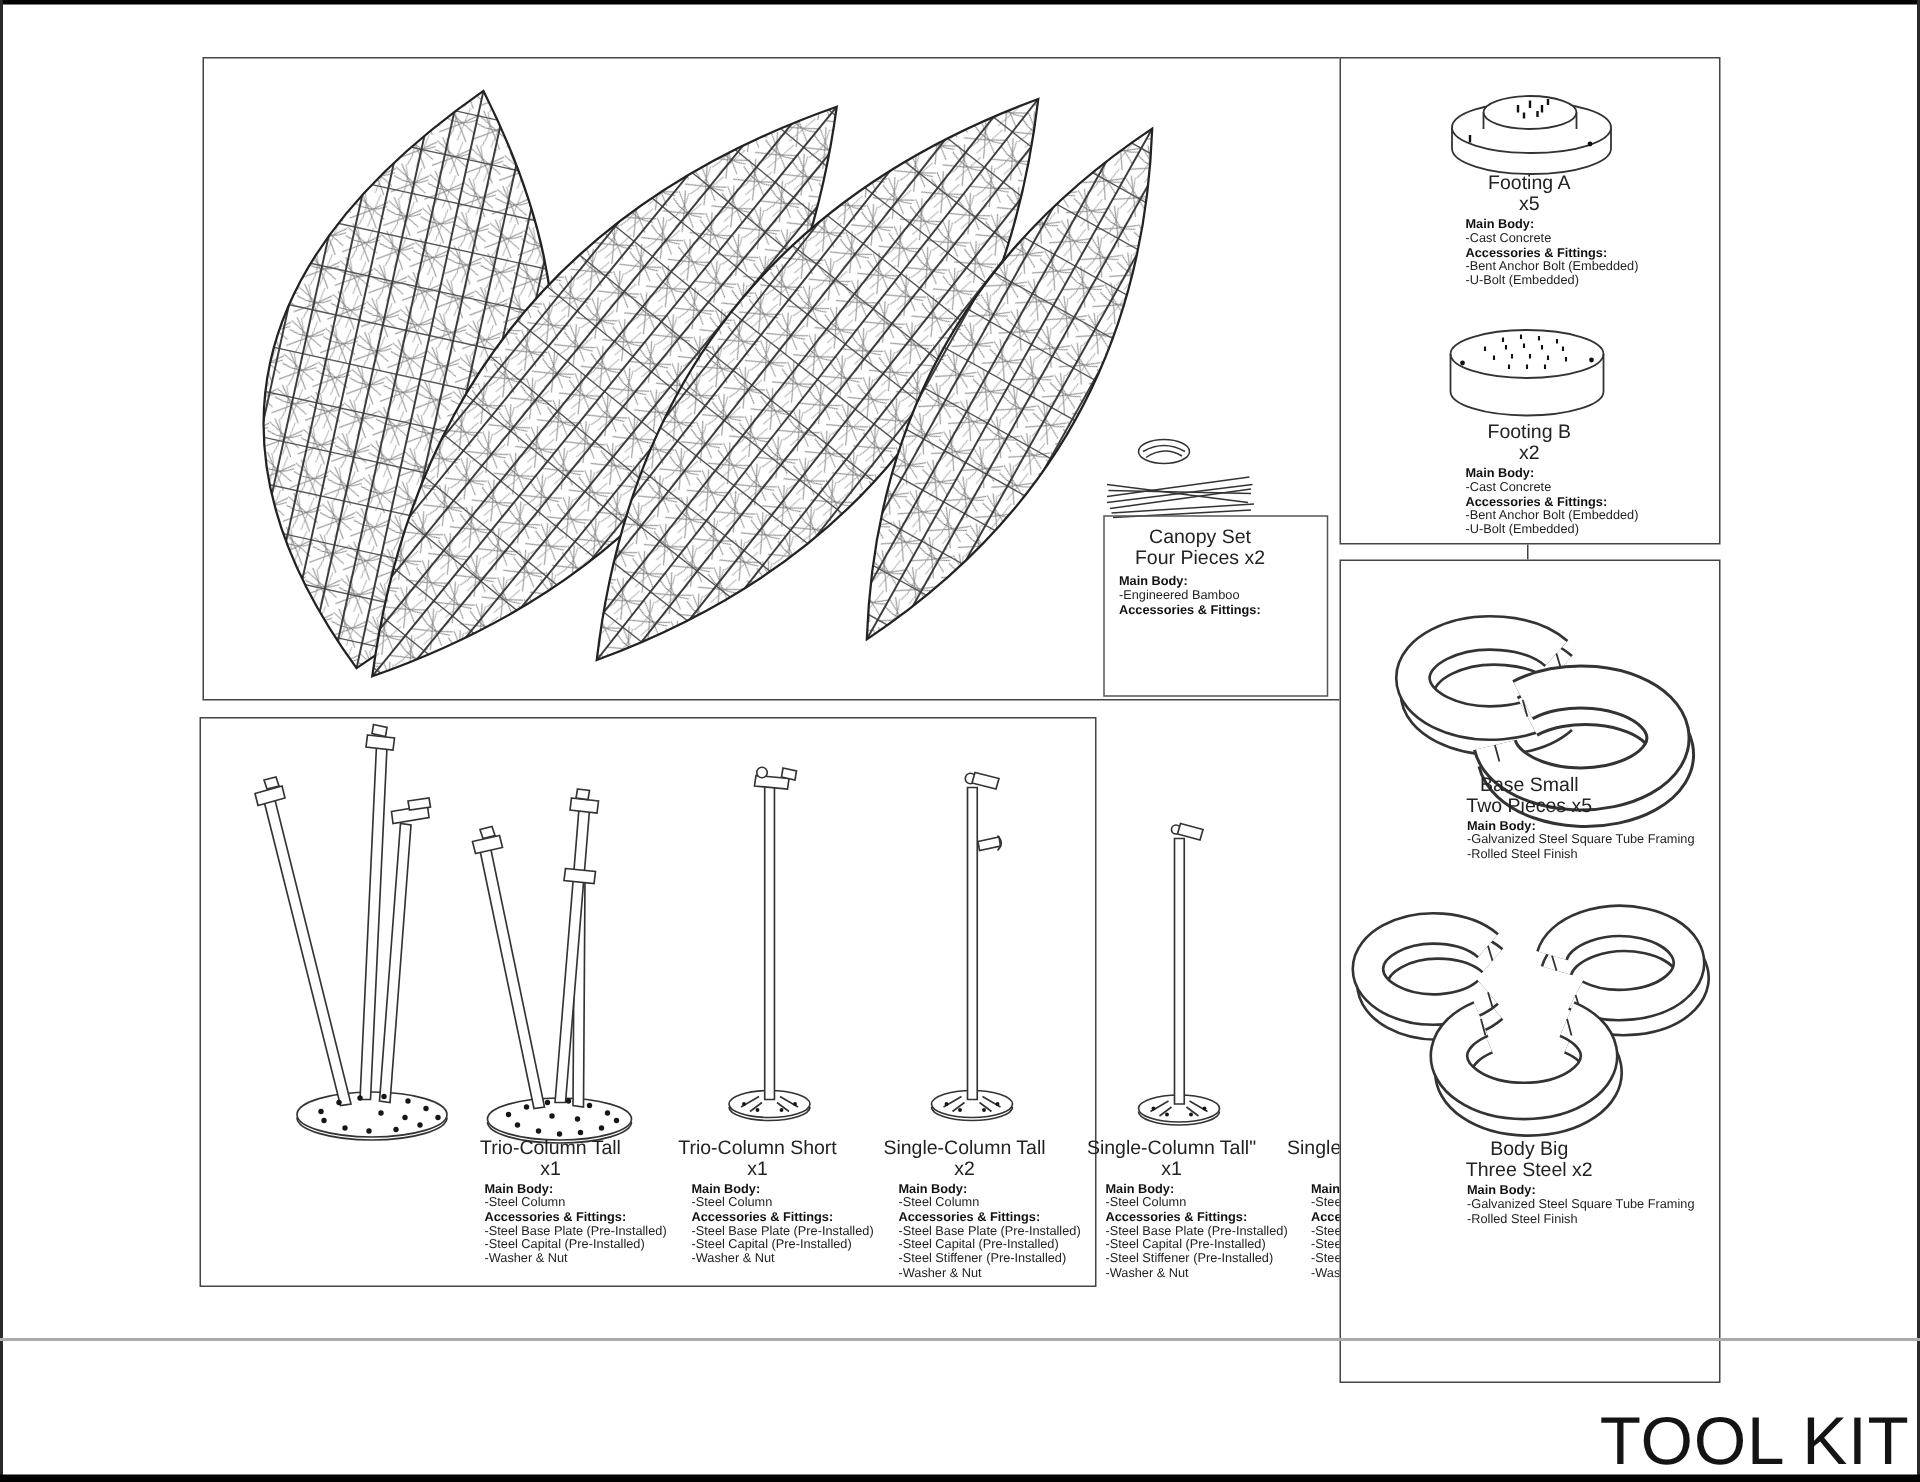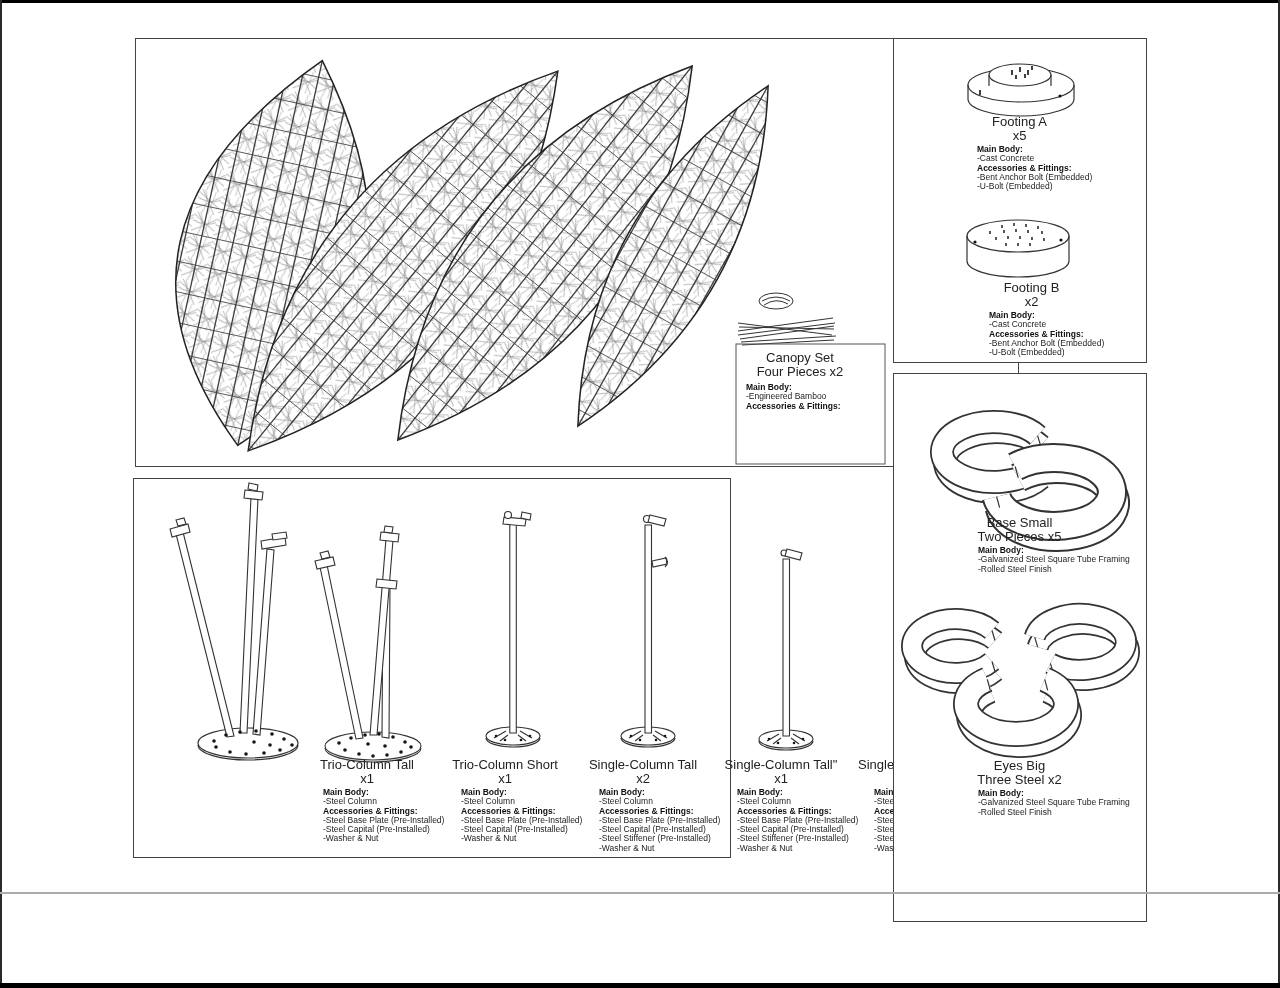--- a/index.html
+++ b/index.html
@@ -22,21 +22,21 @@
   .specs { margin-top:4px; }
   .spec-h   { font-size:8.5px; line-height:9.3px; font-weight:bold; color:#111; white-space:nowrap; }
   .spec-list .spec-line { font-size:8.5px; line-height:9.3px; color:#222; white-space:nowrap; }
 
   
   .canopy-label { left:578px; top:312px; width:172px; text-align:center; }
   .canopy-label .specs { text-align:left; padding-left:32px; margin-top:5px; }
 
   
   .footingA-label { left:0; top:76px;  width:251px; }
-  .footingB-label { left:12px; top:242px; width:251px; }
+  .footingB-label { left:0; top:242px; width:251px; }
   .panel-footings .specs { text-align:left; padding-left:83px; margin-top:3px; }
 
   
   .baseSmall-label { left:0; top:142px; width:251px; }
   .baseBig-label   { left:0; top:385px; width:251px; }
   .panel-bases .specs { text-align:left; padding-left:84px; margin-top:3px; }
 
   
   .col-label { width:160px; }
   .col-label .specs { text-align:left; padding-left:36px; margin-top:3px; }
@@ -510,27 +510,28 @@
       <div class="blk-title">Two Pieces x5</div>
       <div class="specs">
         <div class="spec-h">Main Body:</div>
         <div class="spec-list">
             <div class="spec-line">-Galvanized Steel Square Tube Framing</div>
             <div class="spec-line">-Rolled Steel Finish</div>
           </div>
       </div>
     </div>
     <div class="lbl baseBig-label">
-      <div class="blk-title">Eyes Big</div>
+      <div class="blk-title">Body Big</div>
       <div class="blk-title">Three Steel x2</div>
       <div class="specs">
         <div class="spec-h">Main Body:</div>
         <div class="spec-list">
             <div class="spec-line">-Galvanized Steel Square Tube Framing</div>
             <div class="spec-line">-Rolled Steel Finish</div>
           </div>
       </div>
     </div>
   </div>
 
   <div class="footer-line"></div>
+  <div class="sheet-title">TOOL KIT</div>
   <div class="edge-bottom"></div>
 </div>
 
 </body></html>

